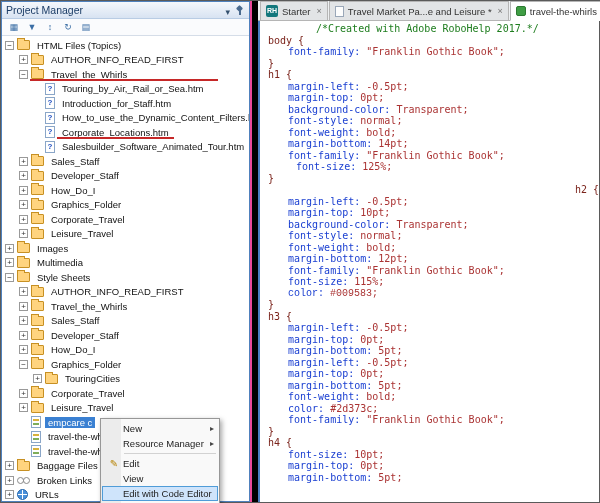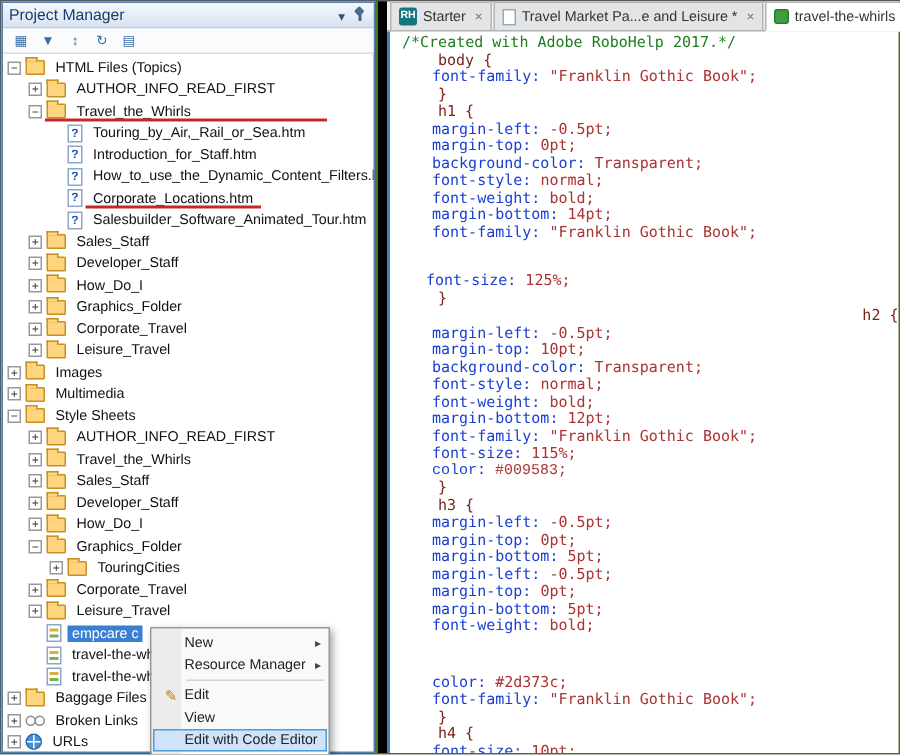--- a/index.html
+++ b/index.html
@@ -1,18 +1,18 @@
 <!DOCTYPE html>
 <html><head>
 <meta charset="utf-8">
 <style>
   *{margin:0;padding:0;box-sizing:border-box;}
   html,body{width:600px;height:503px;overflow:hidden;}
   body{font-family:"Liberation Sans",sans-serif;background:#fff;}
-  .app{position:relative;width:600px;height:503px;border:1px solid #5a5a5a;display:flex;background:#4d7c0f;}
+  .app{position:relative;width:600px;height:503px;border:1px solid #5a5a5a;display:flex;background:#ec4899;}
 
   
   .pm-panel{width:249px;flex:0 0 249px;border:1px solid #4f81bd;display:flex;flex-direction:column;background:#fff;}
   .pm-header{height:17px;background:linear-gradient(#f5f8fc,#d8e3f2);display:flex;align-items:center;padding:0 4px;border-bottom:1px solid #b9cce4;}
   .pm-title{font-size:10.5px;color:#1b3c66;flex:1;white-space:nowrap;}
   .pm-hicon{font-size:9px;color:#33506e;margin-left:5px;line-height:15px;}
   .pin{display:inline-block;width:10px;height:10px;position:relative;}
   .pin::before{content:'';position:absolute;left:2px;top:1px;width:5px;height:5px;background:#4a6a8f;border-radius:1px;transform:rotate(45deg);}
   .pin::after{content:'';position:absolute;left:4px;top:5px;width:1.5px;height:5px;background:#4a6a8f;}
   .pm-toolbar{height:17px;display:flex;align-items:center;gap:4px;padding:0 5px;border-bottom:1px solid #d5dde8;background:#fafbfd;}
@@ -45,22 +45,22 @@
   .tabbar{height:20px;background:#eef0f2;display:flex;align-items:flex-end;border-bottom:1px solid #b5b5b5;padding-left:2px;gap:1px;}
   .tab{height:19px;display:flex;align-items:center;gap:4px;padding:0 5px;font-size:9.5px;background:#e2e4e6;border:1px solid #b5b5b5;border-bottom:none;color:#333;white-space:nowrap;}
   .tab.active{background:#fff;height:20px;margin-bottom:-1px;border-bottom:1px solid #fff;}
   .tabclose{font-size:9px;color:#777;margin-left:2px;}
   .tabicon{display:inline-block;}
   .icon-rh{width:12px;height:12px;background:#13787d;color:#fff;font-size:7px;font-weight:bold;line-height:12px;text-align:center;border-radius:2px;}
   .icon-page{width:9px;height:11px;background:#fdfdfd;border:1px solid #9aa7b8;}
   .icon-sheet-green{width:10px;height:10px;background:#3f9d44;border:1px solid #2c7a31;border-radius:2px;}
   .code{flex:1;background:#fff;border-left:2px solid #4a7fc1;overflow:hidden;font-family:"DejaVu Sans Mono",monospace;font-size:10px;line-height:11.5px;padding-top:2px;}
   .cline{white-space:pre;}
-  .tk-c{color:#1e7d1e;}
-  .tk-s{color:#7b241c;margin-left:24px;}
+  .tk-c{color:#1e7d1e;margin-left:48px;}
+  .tk-s{color:#7b241c;}
   .tk-p{color:#1a3fd1;}
   .tk-v{color:#aa3333;}
 
   
   .ctx{position:absolute;left:99px;top:417px;width:120px;background:linear-gradient(to right,#ececec 20px,#f9f9f9 20px);border:1px solid #979797;box-shadow:2px 2px 5px rgba(0,0,0,.35);padding:2px 1px;z-index:10;}
   .mitem{height:15px;display:flex;align-items:center;font-size:9.5px;color:#222;position:relative;padding-left:2px;padding-right:3px;border:1px solid transparent;}
   .mitem.hot{background:#cfe4fb;border:1px solid #4f9cd8;}
   .mgut{width:18px;flex:0 0 18px;text-align:center;font-size:10px;color:#b8860b;}
   .mlabel{flex:1;}
   .marrow{font-size:8px;color:#444;}
@@ -271,42 +271,42 @@
         <div class="cline" style="padding-left: 28px;"><span class="tk-p">font-family:</span><span class="tk-v"> "Franklin Gothic Book";</span></div>
         <div class="cline" style="padding-left: 8px;"><span class="tk-s">}</span></div>
         <div class="cline" style="padding-left: 8px;"><span class="tk-s">h1 {</span></div>
         <div class="cline" style="padding-left: 28px;"><span class="tk-p">margin-left:</span><span class="tk-v"> -0.5pt;</span></div>
         <div class="cline" style="padding-left: 28px;"><span class="tk-p">margin-top:</span><span class="tk-v"> 0pt;</span></div>
         <div class="cline" style="padding-left: 28px;"><span class="tk-p">background-color:</span><span class="tk-v"> Transparent;</span></div>
         <div class="cline" style="padding-left: 28px;"><span class="tk-p">font-style:</span><span class="tk-v"> normal;</span></div>
         <div class="cline" style="padding-left: 28px;"><span class="tk-p">font-weight:</span><span class="tk-v"> bold;</span></div>
         <div class="cline" style="padding-left: 28px;"><span class="tk-p">margin-bottom:</span><span class="tk-v"> 14pt;</span></div>
         <div class="cline" style="padding-left: 28px;"><span class="tk-p">font-family:</span><span class="tk-v"> "Franklin Gothic Book";</span></div>
-        <div class="cline" style="padding-left: 24px; margin-top: 21px;"><span class="tk-p">font-size:</span><span class="tk-v"> 125%;</span></div>
+        <div class="cline" style="padding-left: 36px;"><span class="tk-p">font-size:</span><span class="tk-v"> 125%;</span></div>
         <div class="cline" style="padding-left: 8px;"><span class="tk-s">}</span></div>
         <div class="cline" style="padding-left: 8px; text-align: right;"><span class="tk-s">h2 {</span></div>
         <div class="cline" style="padding-left: 28px;"><span class="tk-p">margin-left:</span><span class="tk-v"> -0.5pt;</span></div>
         <div class="cline" style="padding-left: 28px;"><span class="tk-p">margin-top:</span><span class="tk-v"> 10pt;</span></div>
         <div class="cline" style="padding-left: 28px;"><span class="tk-p">background-color:</span><span class="tk-v"> Transparent;</span></div>
         <div class="cline" style="padding-left: 28px;"><span class="tk-p">font-style:</span><span class="tk-v"> normal;</span></div>
         <div class="cline" style="padding-left: 28px;"><span class="tk-p">font-weight:</span><span class="tk-v"> bold;</span></div>
         <div class="cline" style="padding-left: 28px;"><span class="tk-p">margin-bottom:</span><span class="tk-v"> 12pt;</span></div>
         <div class="cline" style="padding-left: 28px;"><span class="tk-p">font-family:</span><span class="tk-v"> "Franklin Gothic Book";</span></div>
         <div class="cline" style="padding-left: 28px;"><span class="tk-p">font-size:</span><span class="tk-v"> 115%;</span></div>
         <div class="cline" style="padding-left: 28px; font-family: Liberation Mono, monospace;"><span class="tk-p">color:</span><span class="tk-v"> #009583;</span></div>
         <div class="cline" style="padding-left: 8px;"><span class="tk-s">}</span></div>
         <div class="cline" style="padding-left: 8px;"><span class="tk-s">h3 {</span></div>
         <div class="cline" style="padding-left: 28px;"><span class="tk-p">margin-left:</span><span class="tk-v"> -0.5pt;</span></div>
         <div class="cline" style="padding-left: 28px;"><span class="tk-p">margin-top:</span><span class="tk-v"> 0pt;</span></div>
         <div class="cline" style="padding-left: 28px;"><span class="tk-p">margin-bottom:</span><span class="tk-v"> 5pt;</span></div>
         <div class="cline" style="padding-left: 28px;"><span class="tk-p">margin-left:</span><span class="tk-v"> -0.5pt;</span></div>
         <div class="cline" style="padding-left: 28px;"><span class="tk-p">margin-top:</span><span class="tk-v"> 0pt;</span></div>
         <div class="cline" style="padding-left: 28px;"><span class="tk-p">margin-bottom:</span><span class="tk-v"> 5pt;</span></div>
         <div class="cline" style="padding-left: 28px;"><span class="tk-p">font-weight:</span><span class="tk-v"> bold;</span></div>
-        <div class="cline" style="padding-left: 28px; margin-top: 26px;"><span class="tk-p">color:</span><span class="tk-v"> #2d373c;</span></div>
+        <div class="cline" style="padding-left: 28px;"><span class="tk-p">color:</span><span class="tk-v"> #2d373c;</span></div>
         <div class="cline" style="padding-left: 28px;"><span class="tk-p">font-family:</span><span class="tk-v"> "Franklin Gothic Book";</span></div>
         <div class="cline" style="padding-left: 8px;"><span class="tk-s">}</span></div>
         <div class="cline" style="padding-left: 8px;"><span class="tk-s">h4 {</span></div>
         <div class="cline" style="padding-left: 28px;"><span class="tk-p">font-size:</span><span class="tk-v"> 10pt;</span></div>
         <div class="cline" style="padding-left: 28px;"><span class="tk-p">margin-top:</span><span class="tk-v"> 0pt;</span></div>
         <div class="cline" style="padding-left: 28px;"><span class="tk-p">margin-bottom:</span><span class="tk-v"> 5pt;</span></div>
       </div>
   </main>
 
   <div class="ctx" id="ctxmenu">

